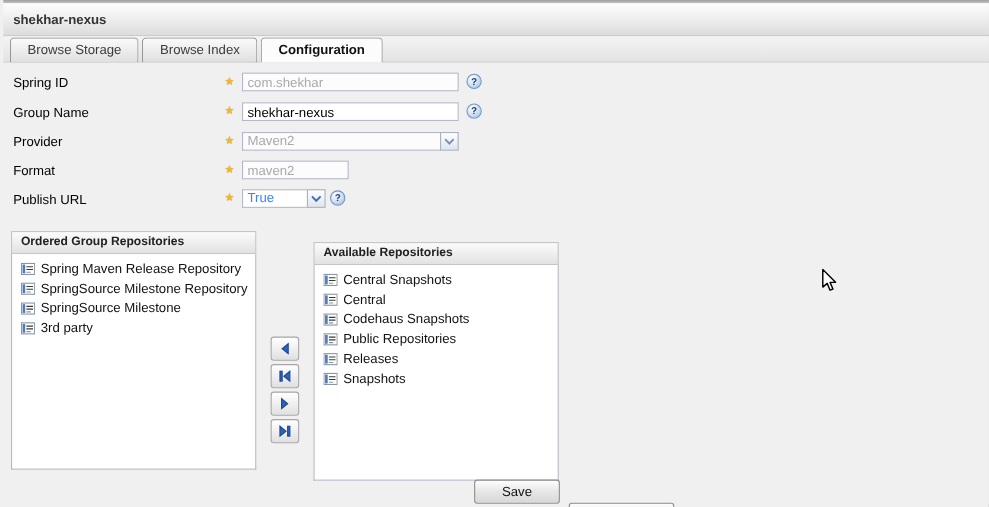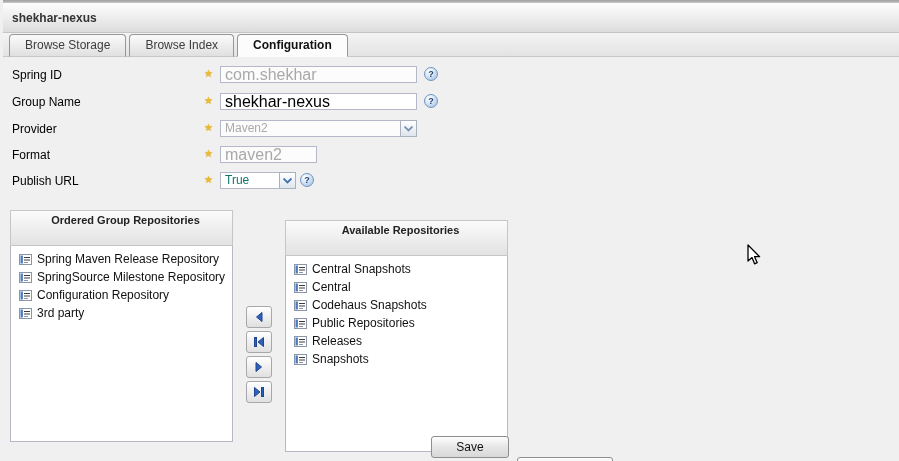--- a/index.html
+++ b/index.html
@@ -24,38 +24,38 @@
   .tab.active{background:#fcfcfc;border-bottom:1px solid #fcfcfc;font-weight:bold;color:#111;}
 
   
   .content{position:absolute;left:3px;top:57px;right:0;bottom:3px;background:#f0f0f0;}
 
   
   .frow{position:absolute;height:18px;}
   .frow .flabel{position:absolute;left:9px;top:2px;font-size:12px;color:#000;white-space:nowrap;}
   .star{position:absolute;left:201px;top:2px;font-size:10px;color:#edb92e;text-shadow:0 0 1px #c89a1f;}
   .tfield{position:absolute;left:217px;top:0;height:17px;box-sizing:border-box;
-    border:1px solid #b5b8c8;font-family:"Liberation Sans",sans-serif;font-size:16px;padding:0 4px;color:#000;background:#fff;}
+    border:1px solid #b5b8c8;font-family:"Liberation Sans",sans-serif;font-size:12px;padding:0 4px;color:#000;background:#fff;}
   .tfield:disabled{color:#a9a9a9;background:#fcfcfc;-webkit-text-fill-color:#a9a9a9;opacity:1;}
   .combo{position:absolute;left:217px;top:0;height:17px;box-sizing:border-box;display:flex;cursor:pointer;}
   .combo-text{flex:1;box-sizing:border-box;border:1px solid #b5b8c8;border-right:none;background:#fff;
-    font-size:12px;line-height:15px;padding:0 4px;color:#0f766e;white-space:nowrap;overflow:hidden;}
+    font-size:12px;line-height:15px;padding:0 4px;color:#3b82f6;white-space:nowrap;overflow:hidden;}
   .combo.disabled .combo-text{color:#a9a9a9;background:#fcfcfc;}
   .combo-trigger{width:17px;box-sizing:border-box;border:1px solid #aab2c0;
     background:linear-gradient(#ffffff,#dfe5ee);display:flex;align-items:center;justify-content:center;}
   .helpicon{position:absolute;top:1px;width:14px;height:14px;box-sizing:border-box;border-radius:50%;
     background:radial-gradient(circle at 35% 28%,#ffffff 0%,#d5e4f5 45%,#9cbbdd 100%);
     border:1px solid #6f96c3;color:#23456f;font-size:9px;font-weight:bold;
     display:flex;align-items:center;justify-content:center;cursor:pointer;}
 
   
   .panel{position:absolute;width:223px;box-sizing:border-box;}
-  .panel-header{height:36px;box-sizing:border-box;border:1px solid #c6c6c6;
+  .panel-header{height:21px;box-sizing:border-box;border:1px solid #c6c6c6;
     background:linear-gradient(#fbfbfb,#e2e2e2);font-size:11px;font-weight:bold;color:#222;
-    line-height:19px;padding-left:8px;text-align:center;}
+    line-height:19px;padding-left:8px;}
   .panel-body{box-sizing:border-box;border:1px solid #b6b9c5;border-top:none;background:#fff;
     padding:4px 0 0 8px;overflow:hidden;text-align:right;}
   .list-item{display:flex;align-items:center;height:18px;font-size:12px;color:#111;cursor:pointer;white-space:nowrap;}
   .list-item .repo-ic{margin-right:5px;flex:0 0 auto;display:inline-flex;}
 
   
   .xfer{position:absolute;left:243px;width:26px;height:22px;box-sizing:border-box;border:1px solid #a8a8a8;
     border-radius:3px;background:linear-gradient(#ffffff,#e0e0e0);display:flex;align-items:center;justify-content:center;cursor:pointer;}
 
   
@@ -162,21 +162,21 @@
         <div class="list-item">
           <span class="repo-ic">
               <svg width="13" height="13">
                 <rect x="0.5" y="1.5" width="12" height="10" fill="#fff" stroke="#8a96a8"></rect>
                 <rect x="1.5" y="2.5" width="2.4" height="8" fill="#4e7bbf"></rect>
                 <line x1="5" y1="4.5" x2="11" y2="4.5" stroke="#3a3a3a"></line>
                 <line x1="5" y1="7" x2="11" y2="7" stroke="#3a3a3a"></line>
                 <line x1="5" y1="9.5" x2="9" y2="9.5" stroke="#8a96a8"></line>
               </svg>
             </span>
-          <span>Configuration Repository</span>
+          <span>SpringSource Milestone</span>
         </div>
         <div class="list-item">
           <span class="repo-ic">
               <svg width="13" height="13">
                 <rect x="0.5" y="1.5" width="12" height="10" fill="#fff" stroke="#8a96a8"></rect>
                 <rect x="1.5" y="2.5" width="2.4" height="8" fill="#4e7bbf"></rect>
                 <line x1="5" y1="4.5" x2="11" y2="4.5" stroke="#3a3a3a"></line>
                 <line x1="5" y1="7" x2="11" y2="7" stroke="#3a3a3a"></line>
                 <line x1="5" y1="9.5" x2="9" y2="9.5" stroke="#8a96a8"></line>
               </svg>

